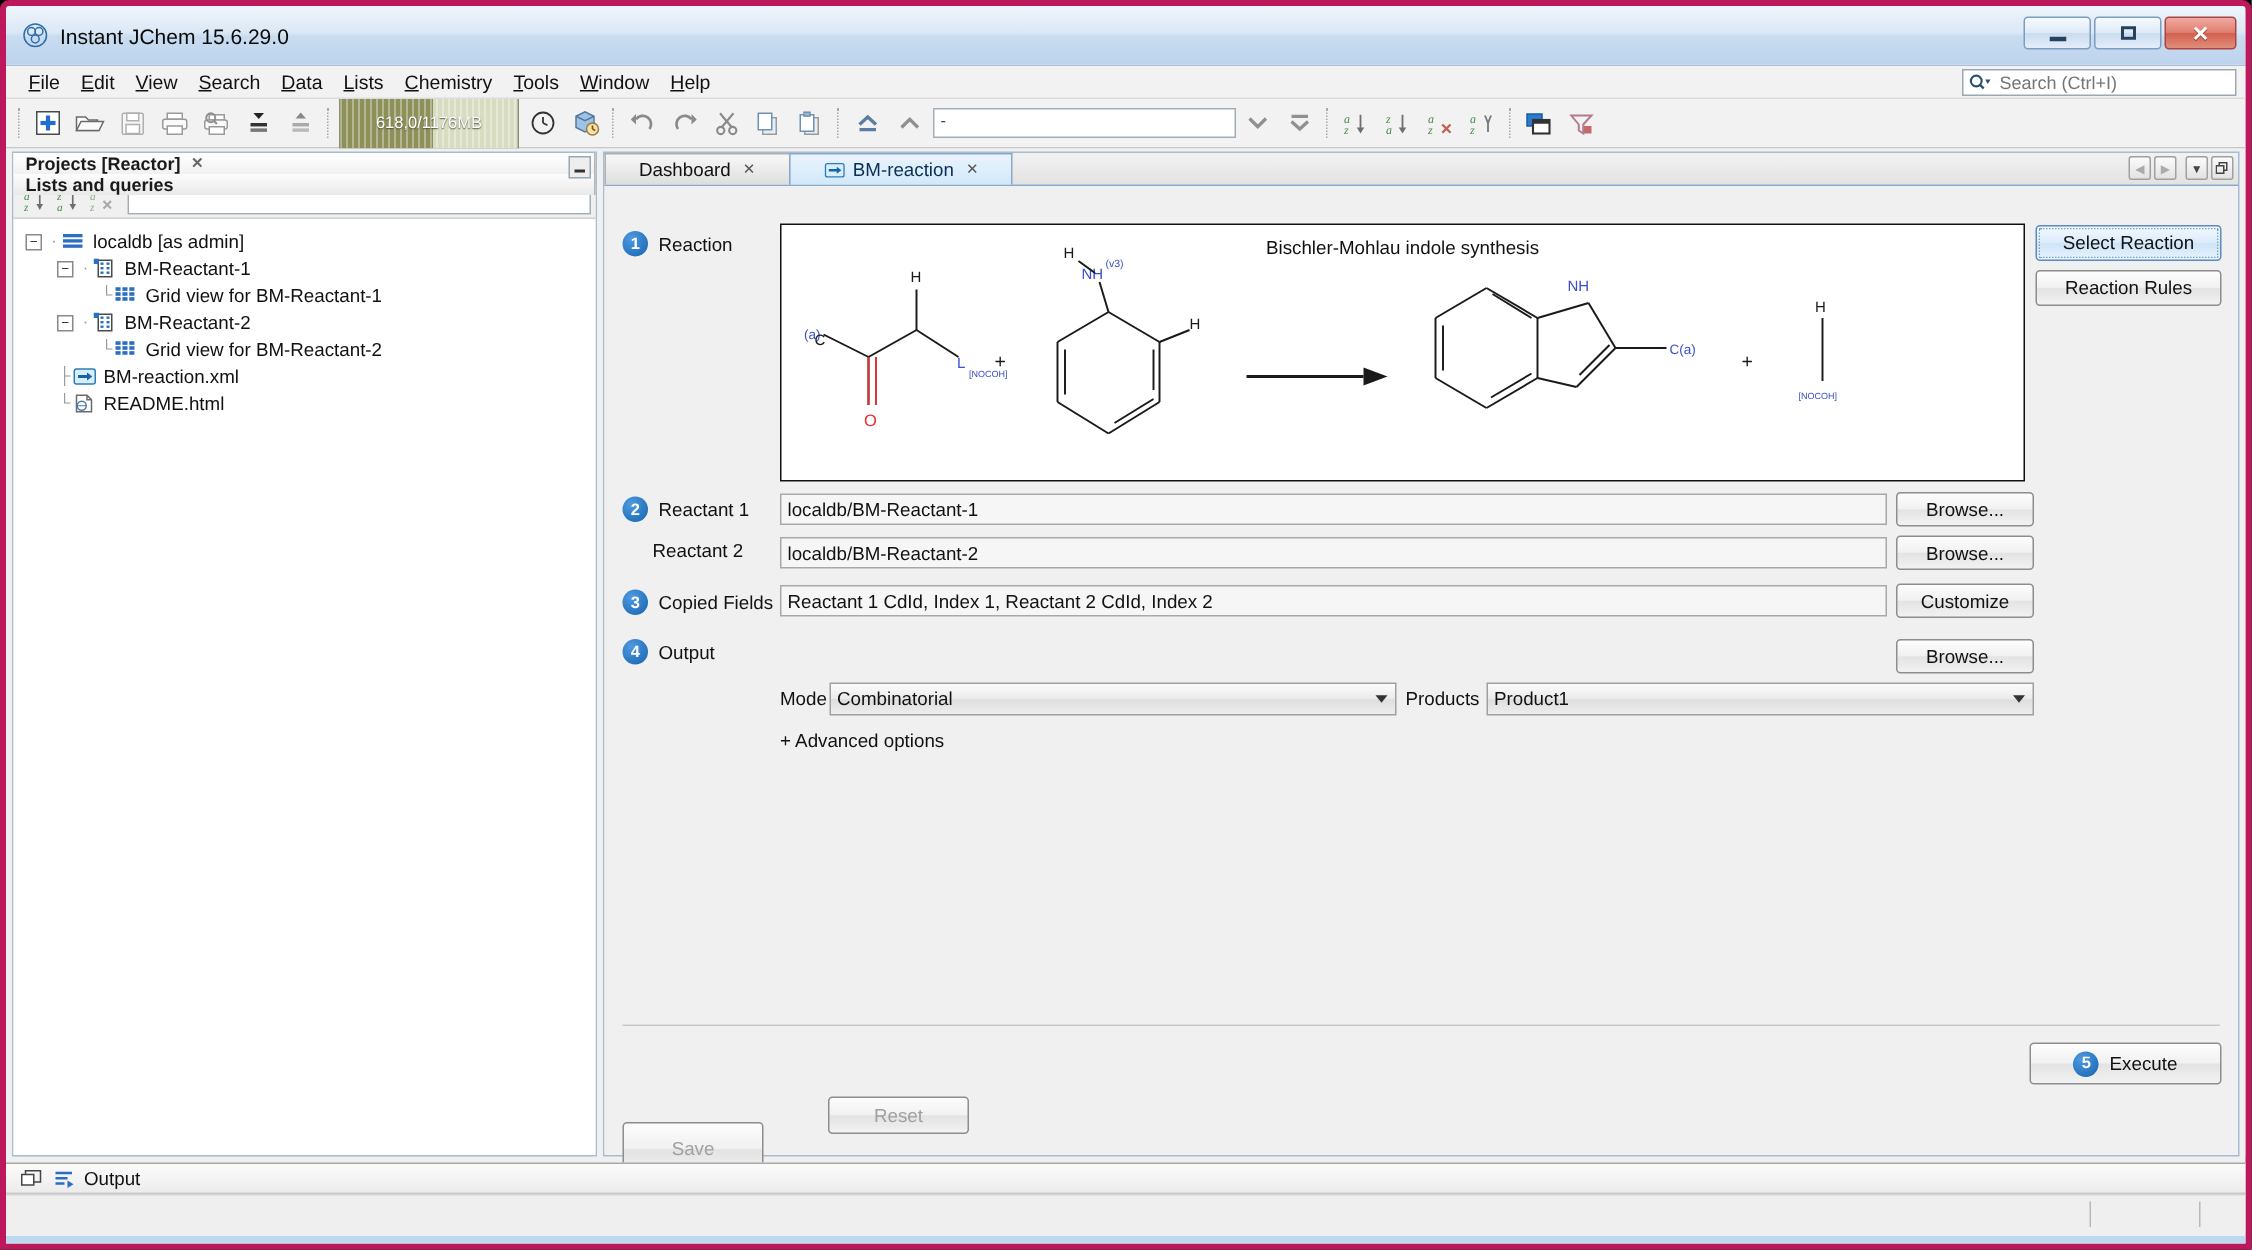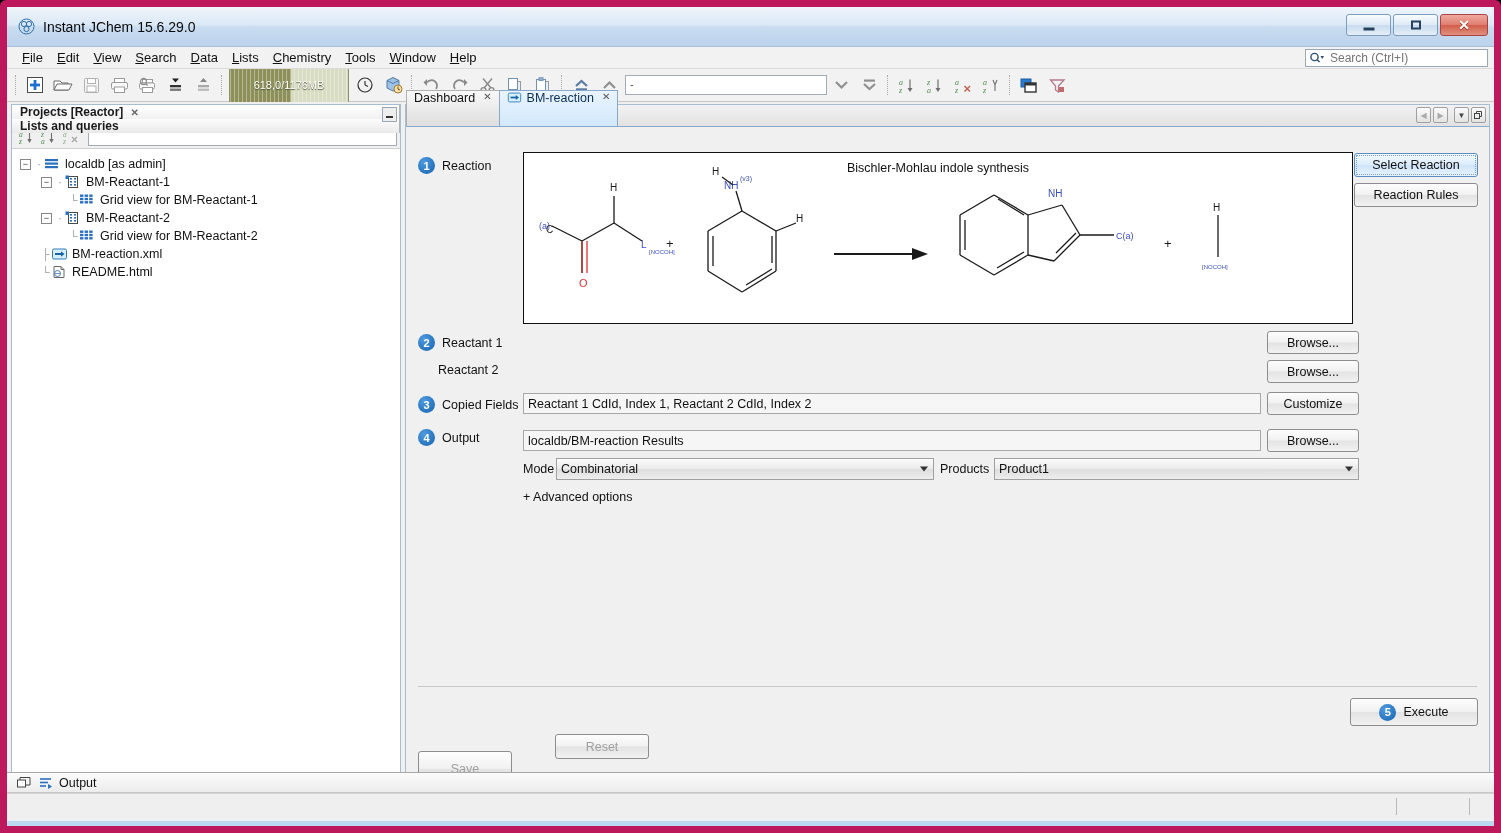--- a/index.html
+++ b/index.html
@@ -8,21 +8,21 @@
     width: 1501px; height: 833px;
     overflow: hidden;
     font-family: "Liberation Sans", sans-serif;
     font-size: 12px;
     background: #000;
   }
   .window {
     position: absolute; left: 0; top: 0;
     width: 1501px; height: 833px;
     background: #f0f0f0;
-    border: 7px solid #be185d;
+    border: 4px solid #be185d;
     border-radius: 6px 6px 0 0;
     overflow: hidden;
   }
   
   .titlebar {
     position: relative;
     height: 40px;
     background: linear-gradient(to bottom, #eff5fb 0%, #dbe8f6 45%, #c9dcf0 52%, #bcd3ec 100%);
     border-bottom: 1px solid #a8c0da;
     border-radius: 5px 5px 0 0;
@@ -216,22 +216,22 @@
     position: relative;
   }
   .ed-tabs {
     height: 22px;
     display: flex; align-items: flex-end;
     background: linear-gradient(to bottom, #f2f2f2, #e2e2e2);
     border-bottom: 1px solid #88a9cc;
     position: relative;
   }
   .ed-tab {
-    display: flex; align-items: flex-start;
-    height: 36px; padding: 0 7px;
+    display: flex; align-items: center;
+    height: 21px; padding: 0 22px;
     font-size: 12.5px; color: #111;
     border: 1px solid #b0b0b0; border-bottom: none;
     background: linear-gradient(to bottom, #f8f8f8, #dedede);
     margin-right: -1px;
     cursor: default;
   }
   .ed-tab.active {
     background: linear-gradient(to bottom, #eaf4fd, #d2e8fa);
     border-color: #88a9cc;
     color: #0a2f55;
@@ -867,37 +867,38 @@
           </svg>
         </div>
 
         <div class="btn focused" style="position:absolute; right:11px; top:26px; width:124px; height:24px;">Select Reaction</div>
         <div class="btn" style="position:absolute; right:11px; top:56px; width:124px; height:24px;">Reaction Rules</div>
 
         <div style="position:absolute; left:12px; top:207px; display:flex; align-items:center; gap:7px;">
           <div class="badge">2</div>
           <div class="rowlabel">Reactant 1</div>
         </div>
+        <div class="txtfield" style="position:absolute; left:117px; top:205px; width:738px;">localdb/BM-Reactant-1</div>
         <div class="btn" style="position:absolute; left:861px; top:204px; width:92px;">Browse...</div>
 
         <div class="rowlabel" style="position:absolute; left:32px; top:236px;">Reactant 2</div>
+        <div class="txtfield" style="position:absolute; left:117px; top:234px; width:738px;">localdb/BM-Reactant-2</div>
         <div class="btn" style="position:absolute; left:861px; top:233px; width:92px;">Browse...</div>
 
         <div style="position:absolute; left:12px; top:269px; display:flex; align-items:center; gap:7px;">
           <div class="badge">3</div>
           <div class="rowlabel">Copied Fields</div>
         </div>
         <div class="txtfield" style="position:absolute; left:117px; top:266px; width:738px;">Reactant 1 CdId, Index 1, Reactant 2 CdId, Index 2</div>
         <div class="btn" style="position:absolute; left:861px; top:265px; width:92px;">Customize</div>
 
         <div style="position:absolute; left:12px; top:302px; display:flex; align-items:center; gap:7px;">
           <div class="badge">4</div>
           <div class="rowlabel">Output</div>
         </div>
-        <div class="txtfield" style="position:absolute; left:117px; top:303px; width:738px;">localdb/BM-reaction Results</div>
         <div class="btn" style="position:absolute; left:861px; top:302px; width:92px;">Browse...</div>
 
         <div class="rowlabel" style="position:absolute; left:117px; top:335px;">Mode</div>
         <div class="combo" style="position:absolute; left:150px; top:331px; width:378px;">
           <span>Combinatorial</span>
           <span class="arr"></span>
         </div>
         <div class="rowlabel" style="position:absolute; left:534px; top:335px;">Products</div>
         <div class="combo" style="position:absolute; left:588px; top:331px; width:365px;">
           <span>Product1</span>

